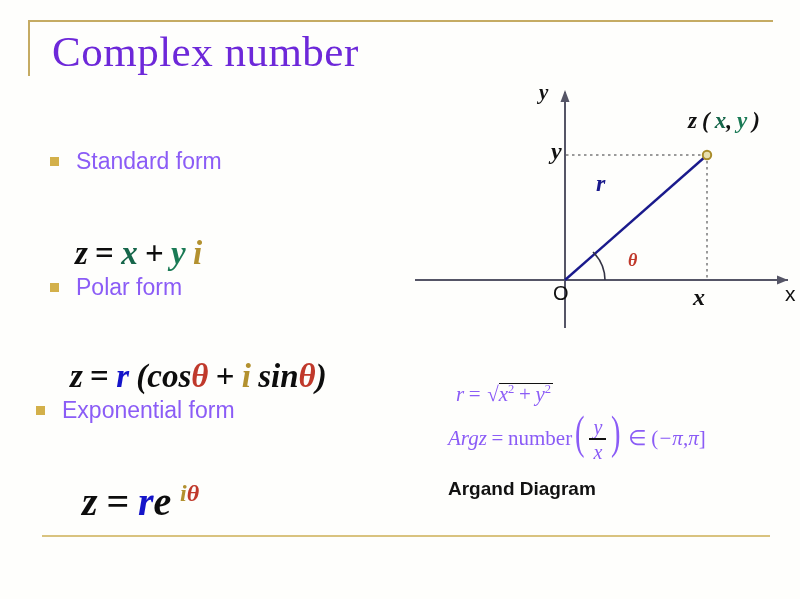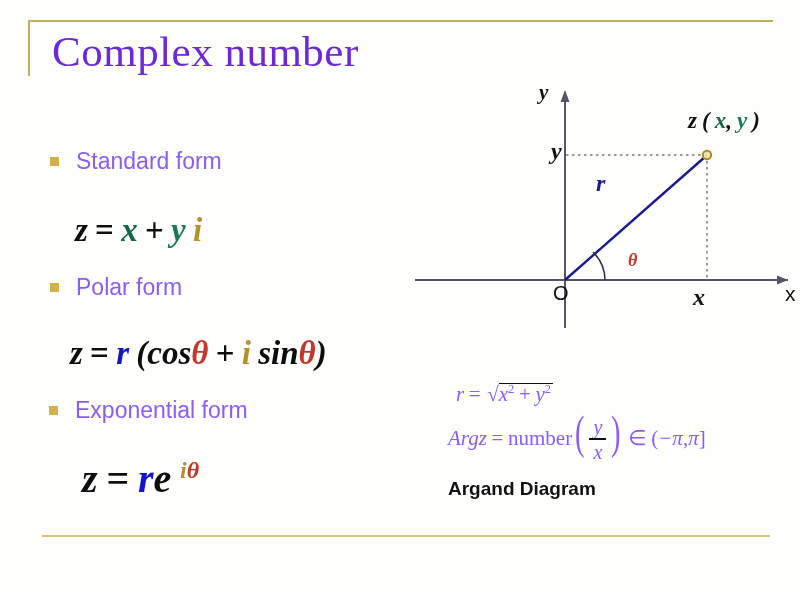--- a/index.html
+++ b/index.html
@@ -41,28 +41,28 @@
   .bullet-sq{
     width:9px;height:9px;background:#d3b04a;
     margin-right:17px;flex:0 0 auto;
   }
   .bullet-txt{
     font-family:"Liberation Sans", sans-serif;
     font-size:23px;color:#8b5cf6;white-space:nowrap;
   }
   #b1{left:50px;top:148px;}
   #b2{left:50px;top:274px;}
-  #b3{left:49px;top:397px;justify-content:flex-end;}
+  #b3{left:36px;top:397px;justify-content:flex-end;}
 
   
   .formula{
     position:absolute;
     font-family:"Liberation Serif", serif;
     font-weight:bold;font-style:italic;
-    color:#0d0d0d;white-space:nowrap;
+    color:#0d0d0d;white-space:nowrap;margin-top:23px;
   }
   #f1{left:75px;top:212px;font-size:33px;}
   #f2{left:70px;top:335px;font-size:33px;}
   #f3{left:82px;top:455px;font-size:40px;}
   .gr{color:#16664a;}
   .gr2{color:#1a7a55;}
   .gold{color:#b3912f;}
   .blue{color:#1515c9;}
   .red{color:#c0392b;}
   .sup{font-size:.60em;vertical-align:super;font-style:italic;}

